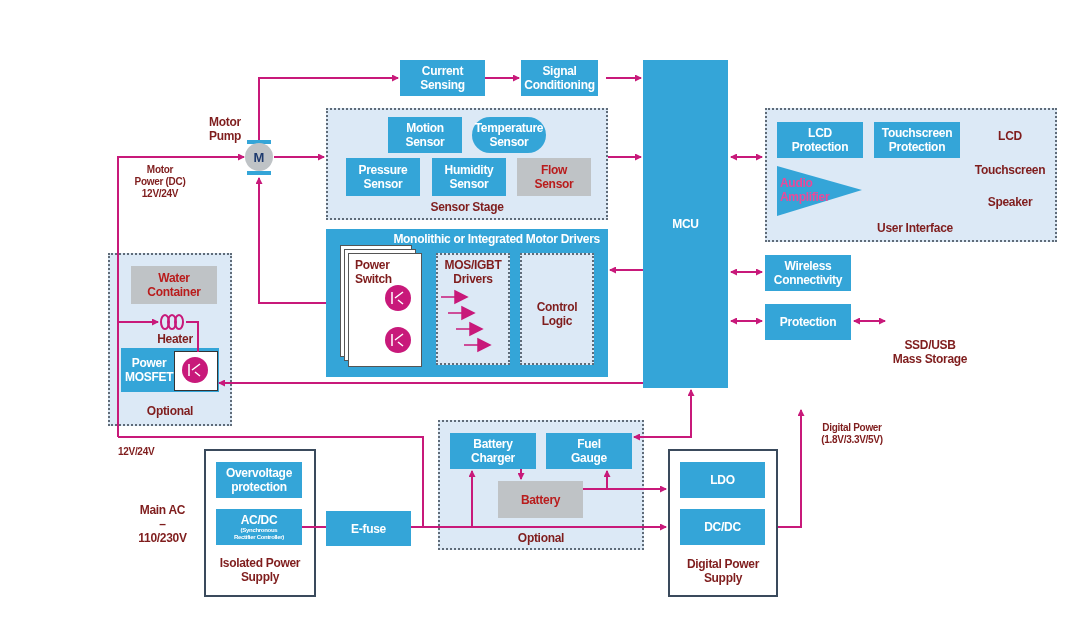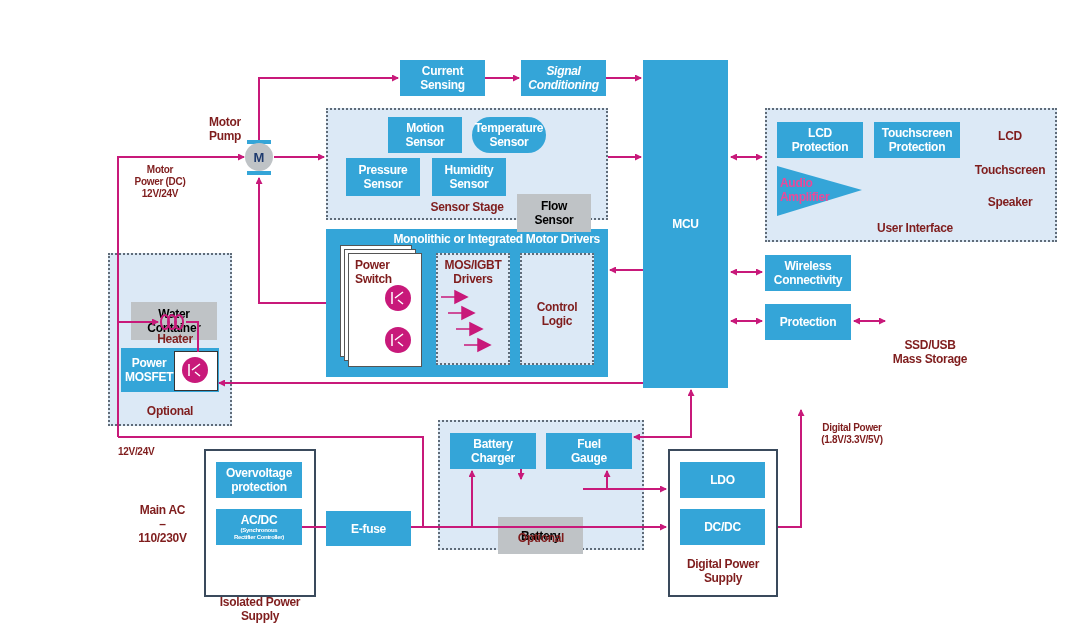--- a/index.html
+++ b/index.html
@@ -3,21 +3,21 @@
 <meta charset="utf-8">
 <style>
   html, body { margin: 0; padding: 0; background: #ffffff; }
   body { width: 1080px; height: 627px; position: relative; overflow: hidden;
          font-family: "Liberation Sans", sans-serif; }
   #wires { position: absolute; left: 0; top: 0; }
   .blk { position: absolute; background: #34a5d8; color: #ffffff; display: flex;
          align-items: center; justify-content: center; text-align: center;
          font-size: 12px; font-weight: bold; line-height: 14px; letter-spacing: -0.3px;
          white-space: pre-line; box-sizing: border-box; }
-  .gray { background: #bfc3c6; color: #000000; margin-top: 36px; }
+  .gray { background: #bfc3c6; color: #b91c1c; }
   .dotted { position: absolute; border: 2px dotted #5f6b78; background: #dce9f6; box-sizing: border-box; }
   .solidframe { position: absolute; border: 2px solid #3a4a5c; background: #ffffff; box-sizing: border-box; }
   .lbl { position: absolute; color: #7f1d1d; font-weight: bold; font-size: 12px;
          line-height: 14px; text-align: center; white-space: pre-line; letter-spacing: -0.3px; }
   .lbl-l { text-align: left; }
   .small { font-size: 10px; line-height: 12px; }
   .tiny { font-size: 6px; line-height: 7px; font-weight: bold; }
   .white { color: #ec4899; }
 </style>
 </head>
@@ -46,21 +46,21 @@
 <div class="dotted" style="left:520px;top:253px;width:74px;height:112px;"></div>
 <div class="lbl" style="left:520px;top:300px;width:74px;">Control
 Logic</div>
 
 <div class="blk" style="left:643px;top:60px;width:85px;height:328px;">
   <span>MCU</span>
 </div>
 
 <div class="blk" style="left:400px;top:60px;width:85px;height:36px;">Current
 Sensing</div>
-<div class="blk" style="left:521px;top:60px;width:85px;height:36px;font-style:italic;">Signal
+<div class="blk" style="left:521px;top:60px;width:77px;height:36px;">Signal
 Conditioning</div>
 
 <div class="blk" style="left:388px;top:117px;width:74px;height:36px;">Motion
 Sensor</div>
 <div class="blk" style="left:472px;top:117px;width:74px;height:36px;border-radius:18px;">Temperature
 Sensor</div>
 <div class="blk" style="left:346px;top:158px;width:74px;height:38px;">Pressure
 Sensor</div>
 <div class="blk" style="left:432px;top:158px;width:74px;height:38px;">Humidity
 Sensor</div>
@@ -106,21 +106,21 @@
 –
 110/230V</div>
 
 <div class="blk" style="left:216px;top:462px;width:86px;height:36px;">Overvoltage
 protection</div>
 <div class="blk" style="left:216px;top:509px;width:86px;height:36px;flex-direction:column;">
   <span>AC/DC</span>
   <span class="tiny">(Synchronous
 Rectifier Controller)</span>
 </div>
-<div class="lbl" style="left:204px;top:556px;width:112px;margin-top:39px;">Isolated Power
+<div class="lbl" style="left:204px;top:556px;width:112px;">Isolated Power
 Supply</div>
 
 <div class="blk" style="left:326px;top:511px;width:85px;height:35px;">E-fuse</div>
 
 <div class="blk" style="left:450px;top:433px;width:86px;height:36px;">Battery
 Charger</div>
 <div class="blk" style="left:546px;top:433px;width:86px;height:36px;">Fuel
 Gauge</div>
 <div class="blk gray" style="left:498px;top:481px;width:85px;height:37px;">Battery</div>
 <div class="lbl" style="left:438px;top:531px;width:206px;">Optional</div>

